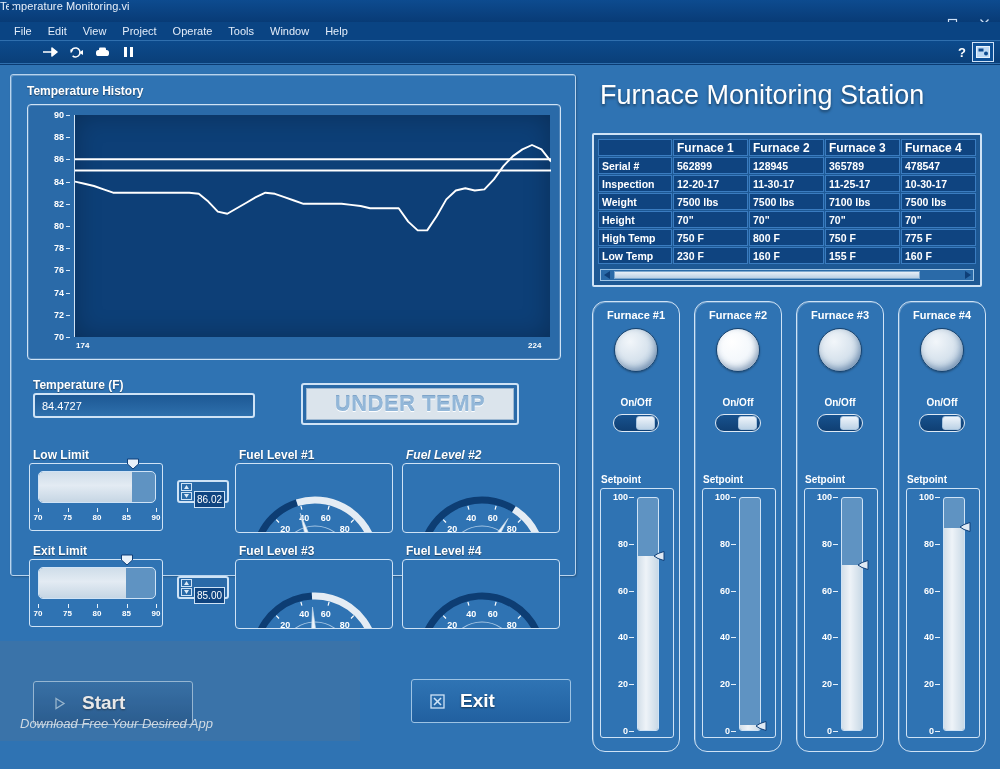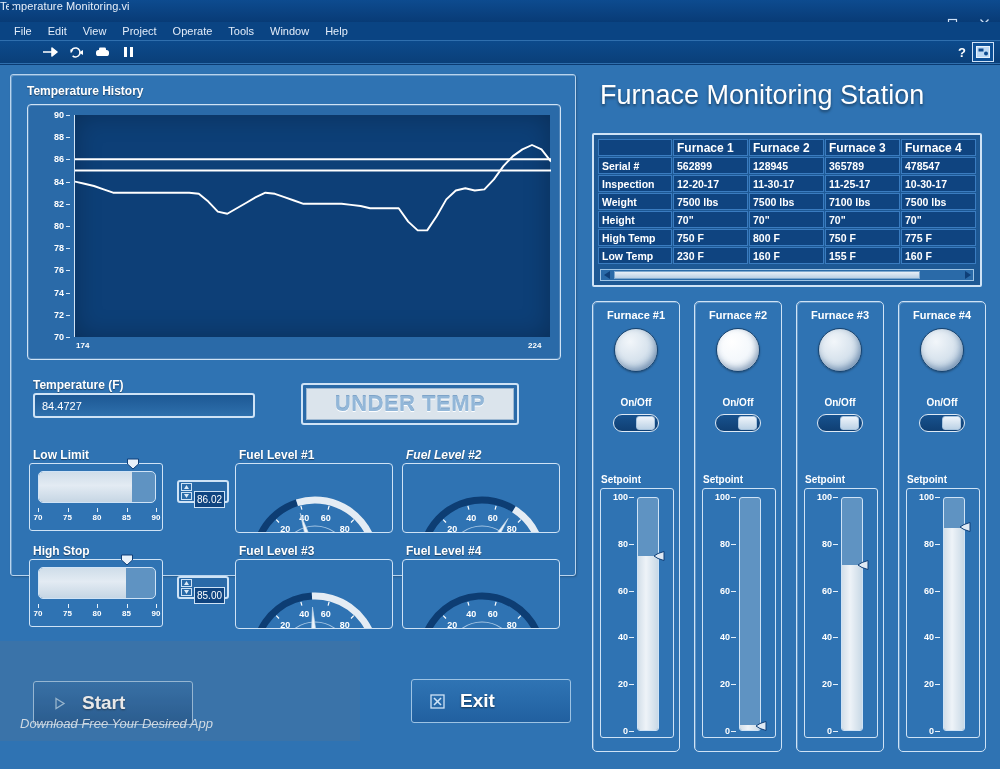--- a/index.html
+++ b/index.html
@@ -233,21 +233,21 @@
   #hscroll .thumb{
     flex:1; height:8px; margin:0 1px;
     background:linear-gradient(180deg,#e6eef7 0%,#b9cfe4 100%);
     border:1px solid #7ea8cf;
   }
   #hscroll .gap{ width:40px; }
 
   
   .furnCol{
     position:absolute; top:236px; width:88px; height:451px;
-    background:#2f73b3; border:1px solid #cfe3f6; border-radius:5px;
+    background:#2f73b3; border:1px solid #cfe3f6; border-radius:13px;
     box-shadow: inset 1px 1px 0 rgba(255,255,255,.25);
   }
   .furnTitle{
     position:absolute; top:7px; left:0; width:100%; text-align:center;
     color:#ffffff; font-size:11px; font-weight:bold;
   }
   .led{
     position:absolute; top:26px; left:50%; transform:translateX(-50%);
     width:44px;height:44px; border-radius:50%;
     border:1px solid #17436f;
@@ -480,21 +480,21 @@
             </div>
           <div class="spinB">
               <svg width="5" height="4" viewBox="0 0 5 4">
                 <path d="M2.5 4L0 0h5z" fill="#dce9f6"></path>
               </svg>
             </div>
         </div>
         <div class="numVal">86.02</div>
       </div>
 
-      <div class="grp-label" style="left:22px; top:469px;">High Stop</div>
+      <div class="grp-label" style="left:22px; top:469px;">Exit Limit</div>
       <div class="limFrame" id="highLimFrame" style="left:18px; top:484px;">
         <div class="limTrack">
           <div class="limFill" id="highFill" style="width: 75%;"></div>
         </div>
         <div class="limThumb" id="highThumb" style="left: 96.5px;">
           <svg width="13" height="12" viewBox="0 0 13 12">
               <path d="M1 1h11v5l-5.5 5L1 6z" fill="#e8f1fa" stroke="#0f3f78" stroke-width="1"></path>
             </svg>
         </div>
         <div class="limScale" id="highScale">

